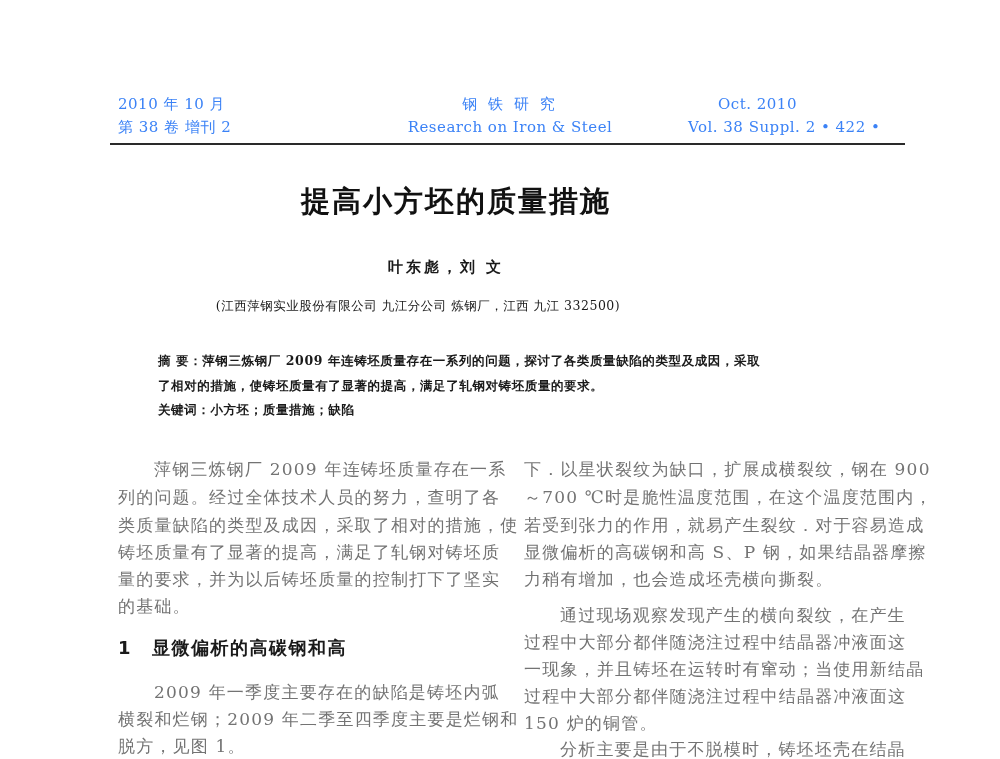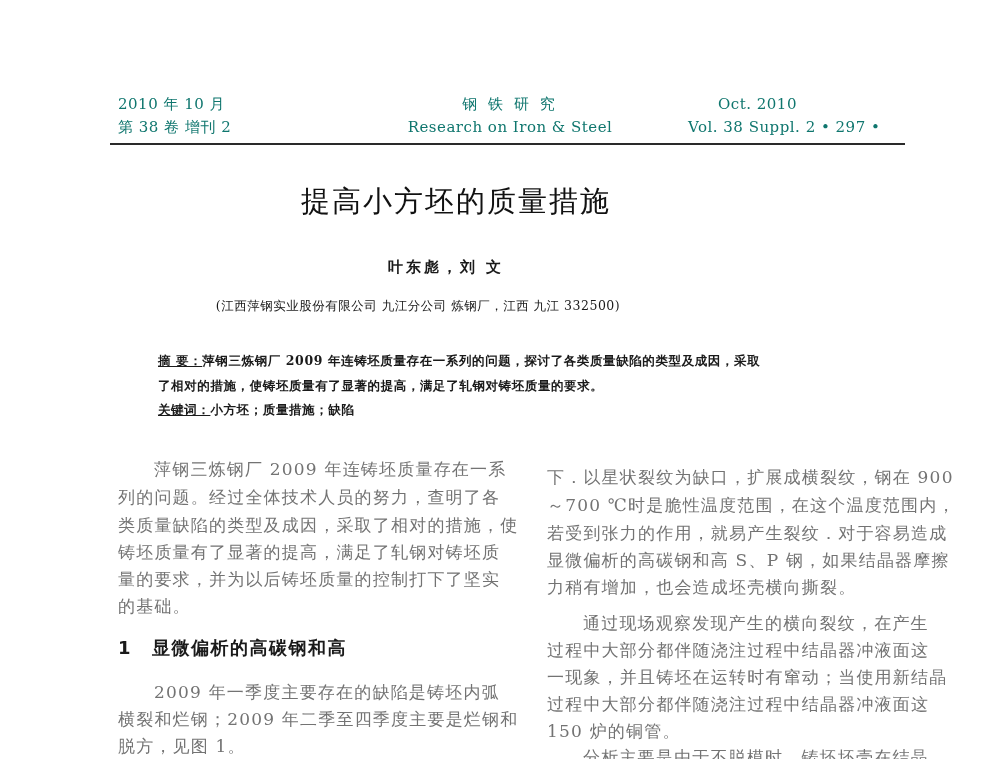--- a/index.html
+++ b/index.html
@@ -3,50 +3,50 @@
 <meta charset="utf-8">
 <style>
   html, body { margin: 0; padding: 0; }
   body {
     width: 1000px; height: 759px; overflow: hidden;
     background: #ffffff; color: #1a1a1a;
     font-family: "DejaVu Serif", "Liberation Serif", serif;
     position: relative;
   }
   .abs { position: absolute; white-space: nowrap; }
-  .hdr { font-size: 15px; color: #0f766e; letter-spacing: 0.5px; }
+  .hdr { font-size: 15px; color: #3b82f6; letter-spacing: 0.5px; }
   .hdr-left { left: 118px; }
   .hdr-center { left: 400px; width: 220px; text-align: center; }
   .hdr-right { left: 700px; text-align: right; }
   .rule { position: absolute; left: 110px; top: 143px; width: 795px; height: 2px; background: #2a2a2a; }
   .title {
     left: 0; width: 912px; text-align: center; top: 182px;
     font-family: "DejaVu Sans", "Liberation Sans", sans-serif;
-    font-weight: normal; font-size: 29px; letter-spacing: 2px; color: #111;
+    font-weight: bold; font-size: 29px; letter-spacing: 2px; color: #111;
   }
   .authors { left: 0; width: 892px; text-align: center; top: 258px; font-size: 15px; font-weight: bold; letter-spacing: 3px; }
   .affil { left: 0; width: 836px; text-align: center; top: 298px; font-size: 12.5px; letter-spacing: 0.5px; }
   .abstract { left: 158px; font-size: 12.5px; font-weight: bold; letter-spacing: 0.6px; }
-  .kw-label { font-weight: bold; text-decoration: underline; }
+  .kw-label { font-weight: bold; }
   .body-line { font-size: 17px; letter-spacing: 1.2px; color: #737373; }
   .col-left { left: 118px; }
-  .col-right { left: 547px; margin-top: 8px; }
+  .col-right { left: 524px; }
   .indent { padding-left: 36px; }
   .section-head { font-family: "DejaVu Sans", "Liberation Sans", sans-serif; font-weight: bold; font-size: 18px; letter-spacing: 1.5px; }
   .section-num { display: inline-block; width: 34px; }
 </style>
 </head>
 <body>
 
 <div class="abs hdr hdr-left" style="top:95px;">2010 年    10 月</div>
 <div class="abs hdr hdr-left" style="top:118px;">第 38 卷 增刊 2</div>
 <div class="abs hdr hdr-center" style="top:95px; letter-spacing:3px;">钢 铁 研 究</div>
 <div class="abs hdr hdr-center" style="top:118px;">Research on Iron &amp; Steel</div>
 <div class="abs hdr hdr-right" style="top:95px; left:718px;">Oct.    2010</div>
-<div class="abs hdr hdr-right" style="top:118px; left:688px;">Vol. 38   Suppl. 2 • 297 •</div>
+<div class="abs hdr hdr-right" style="top:118px; left:688px;">Vol. 38   Suppl. 2 • 422 •</div>
 <div class="rule"></div>
 
 <div class="abs title">提高小方坯的质量措施</div>
 <div class="abs authors">叶东彪，刘   文</div>
 <div class="abs affil">(江西萍钢实业股份有限公司 九江分公司 炼钢厂，江西 九江 332500)</div>
 
 <div class="abs abstract" style="top:353px;">
   <span class="kw-label">摘    要：</span><span>萍钢三炼钢厂 2009 年连铸坯质量存在一系列的问题，探讨了各类质量缺陷的类型及成因，采取</span>
 </div>
 <div class="abs abstract" style="top:378px;">了相对的措施，使铸坯质量有了显著的提高，满足了轧钢对铸坯质量的要求。</div>

